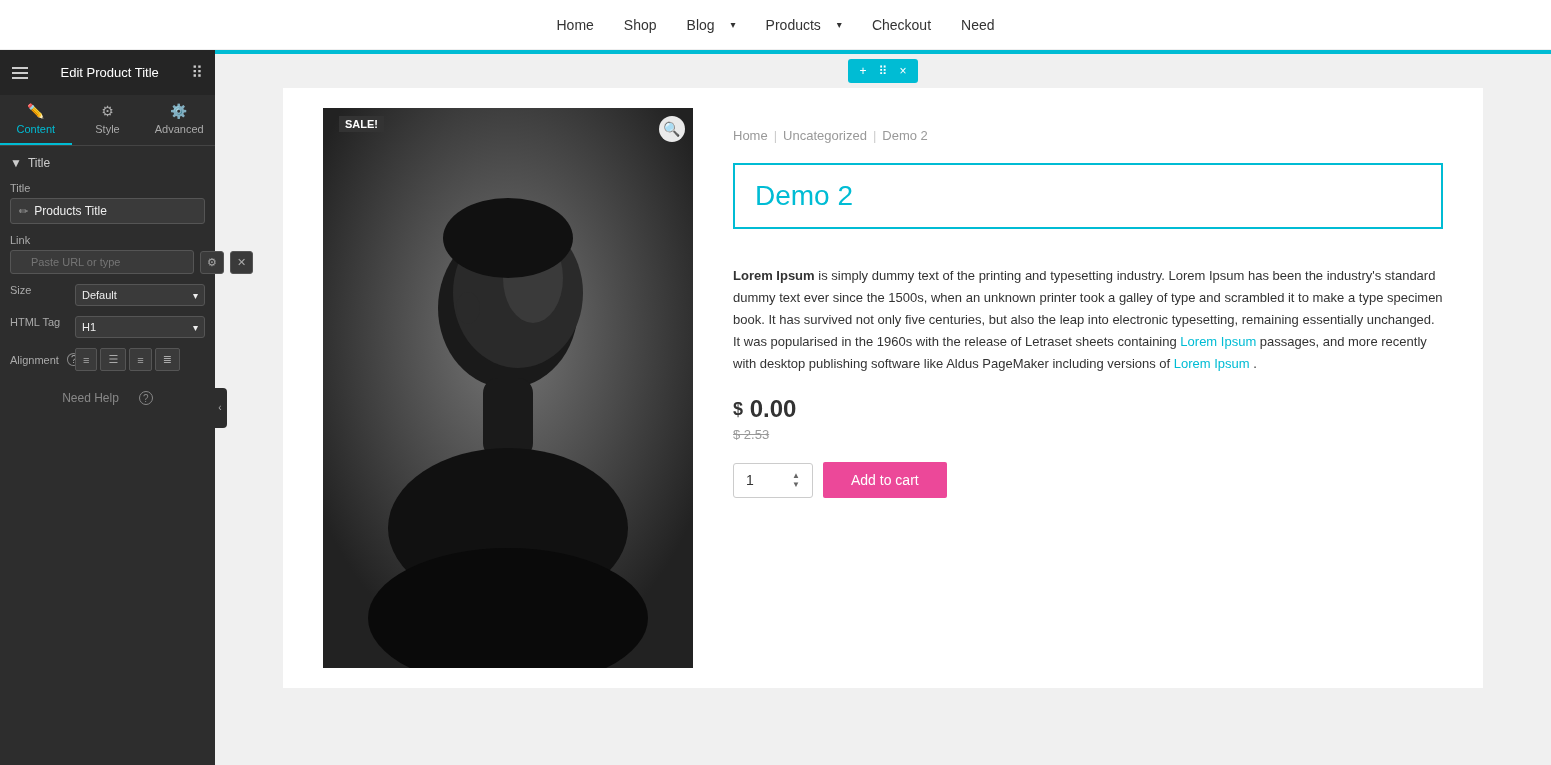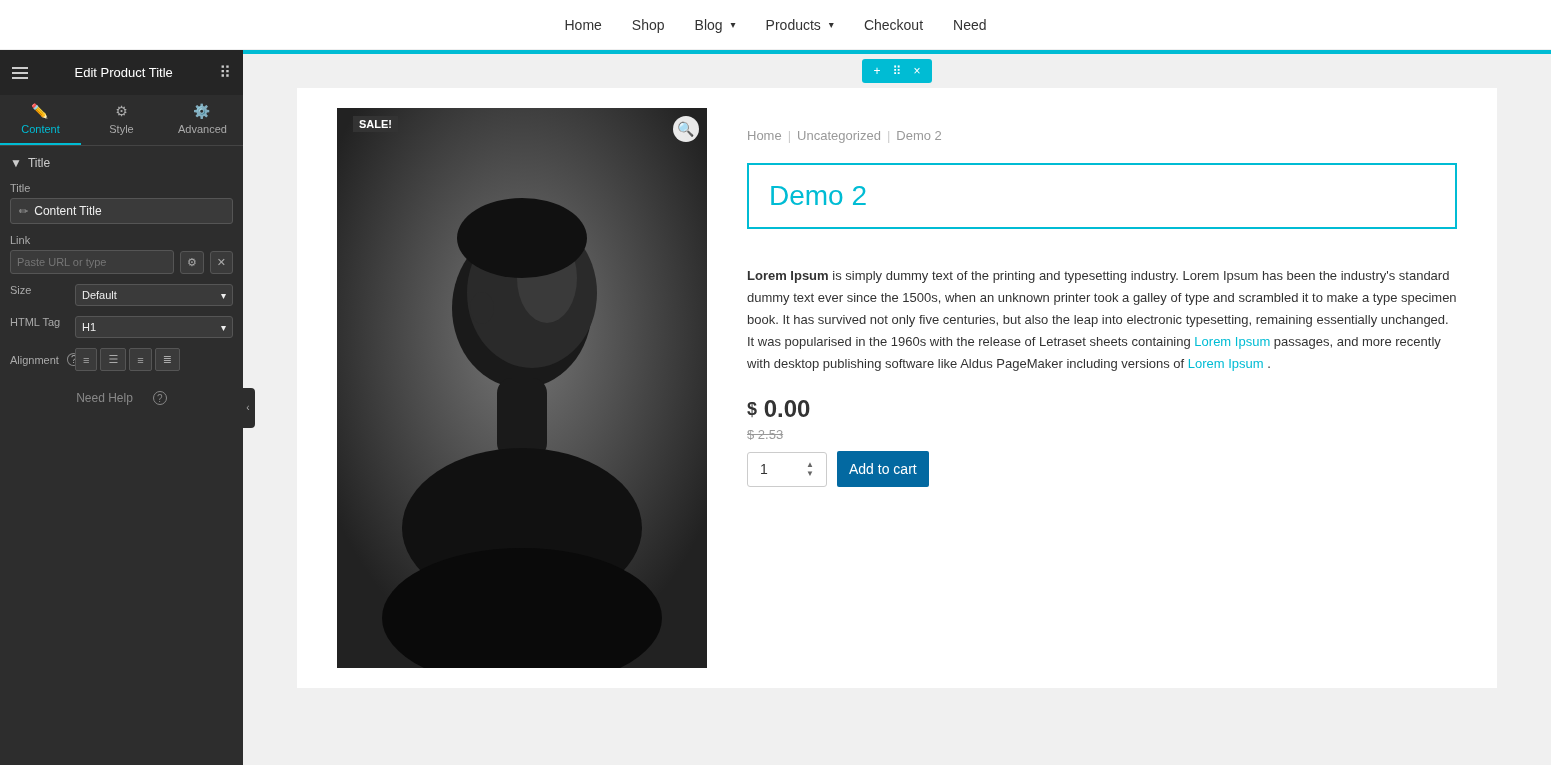--- a/index.html
+++ b/index.html
@@ -22,37 +22,37 @@
       align-items: center;
     }
     .top-nav nav a {
       text-decoration: none;
       color: #333;
       font-size: 14px;
     }
     .nav-dropdown {
       display: flex;
       align-items: center;
-      gap: 8px;
+      gap: 16px;
       cursor: pointer;
       color: #333;
       font-size: 14px;
     }
     .nav-dropdown .arrow { font-size: 10px; }
 
     
     .main-wrapper {
       display: flex;
       flex: 1;
       overflow: hidden;
     }
 
     
     .sidebar {
-      width: 243px;
+      width: 215px;
       background: #2d2d2d;
       color: #ccc;
       display: flex;
       flex-direction: column;
       height: 100%;
       position: relative;
     }
     .sidebar-header {
       display: flex;
       align-items: center;
@@ -148,21 +148,21 @@
       display: flex;
       align-items: center;
       gap: 6px;
       margin-bottom: 10px;
     }
     .link-input {
       background: #3a3a3a;
       border: 1px solid #555;
       border-radius: 3px;
       color: #888;
-      padding: 5px 6px;
+      padding: 5px 20px;
       font-size: 11px;
       flex: 1;
     }
     .link-btn {
       background: #3a3a3a;
       border: 1px solid #555;
       border-radius: 3px;
       color: #aaa;
       padding: 4px 6px;
       font-size: 11px;
@@ -394,21 +394,21 @@
       line-height: 1.7;
       color: #333;
       margin-bottom: 20px;
       margin-top: 36px;
     }
     .product-desc strong { font-weight: bold; }
     .product-desc a { color: #00bcd4; text-decoration: none; }
 
     
     .product-price {
-      margin-bottom: 9px;
+      margin-bottom: 20px;
     }
     .current-price {
       font-size: 24px;
       color: #333;
       font-weight: bold;
     }
     .current-price .currency {
       font-size: 18px;
       vertical-align: top;
       margin-top: 4px;
@@ -442,24 +442,24 @@
       flex-direction: column;
       gap: 1px;
     }
     .qty-spinner {
       font-size: 8px;
       color: #666;
       cursor: pointer;
       line-height: 1;
     }
     .add-to-cart-btn {
-      background: #0369a1;
+      background: #ec4899;
       color: #fff;
       border: none;
-      padding: 10px 12px;
+      padding: 10px 28px;
       font-size: 14px;
       cursor: pointer;
       border-radius: 2px;
     }
   </style>
 </head>
 <body>
 
 <div class="top-nav">
   <nav>
@@ -509,21 +509,21 @@
 
     <div class="sidebar-content">
       <div class="section-title">
         <span>▼</span>
         <span>Title</span>
       </div>
 
       <div class="field-label">Title</div>
       <div class="field-input">
         <span class="pencil">✏</span>
-        <span>Content Title</span>
+        <span>Products Title</span>
       </div>
 
       <div class="field-label">Link</div>
       <div class="link-row">
         <input class="link-input" type="text" placeholder="Paste URL or type" style="">
         <button class="link-btn">⚙</button>
         <button class="link-btn">✕</button>
       </div>
 
       <div class="form-row">

